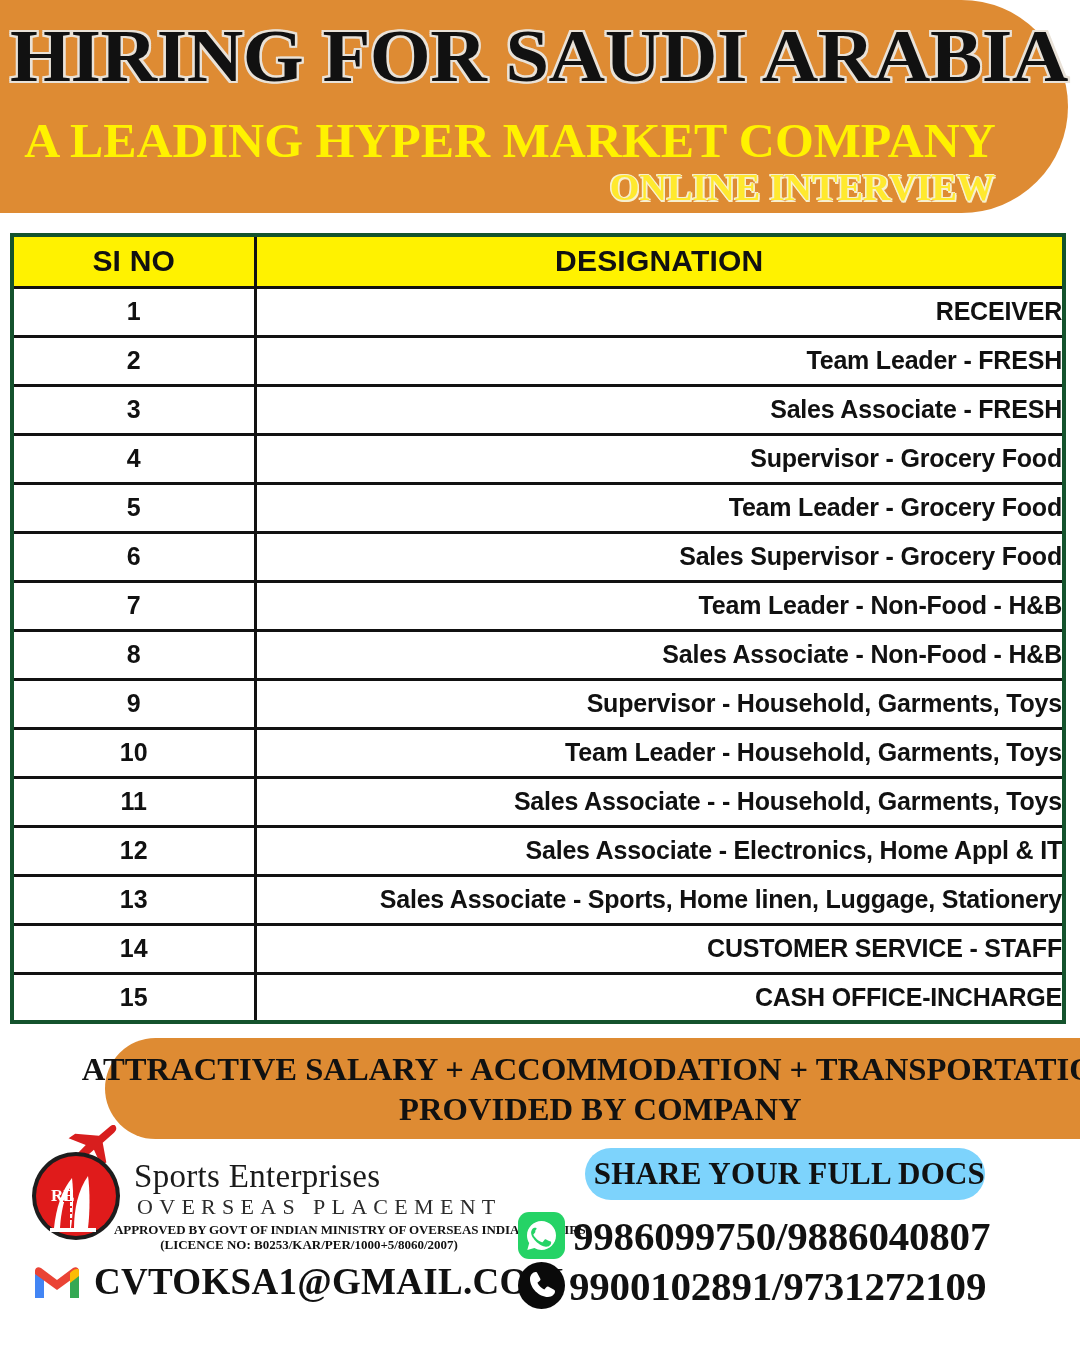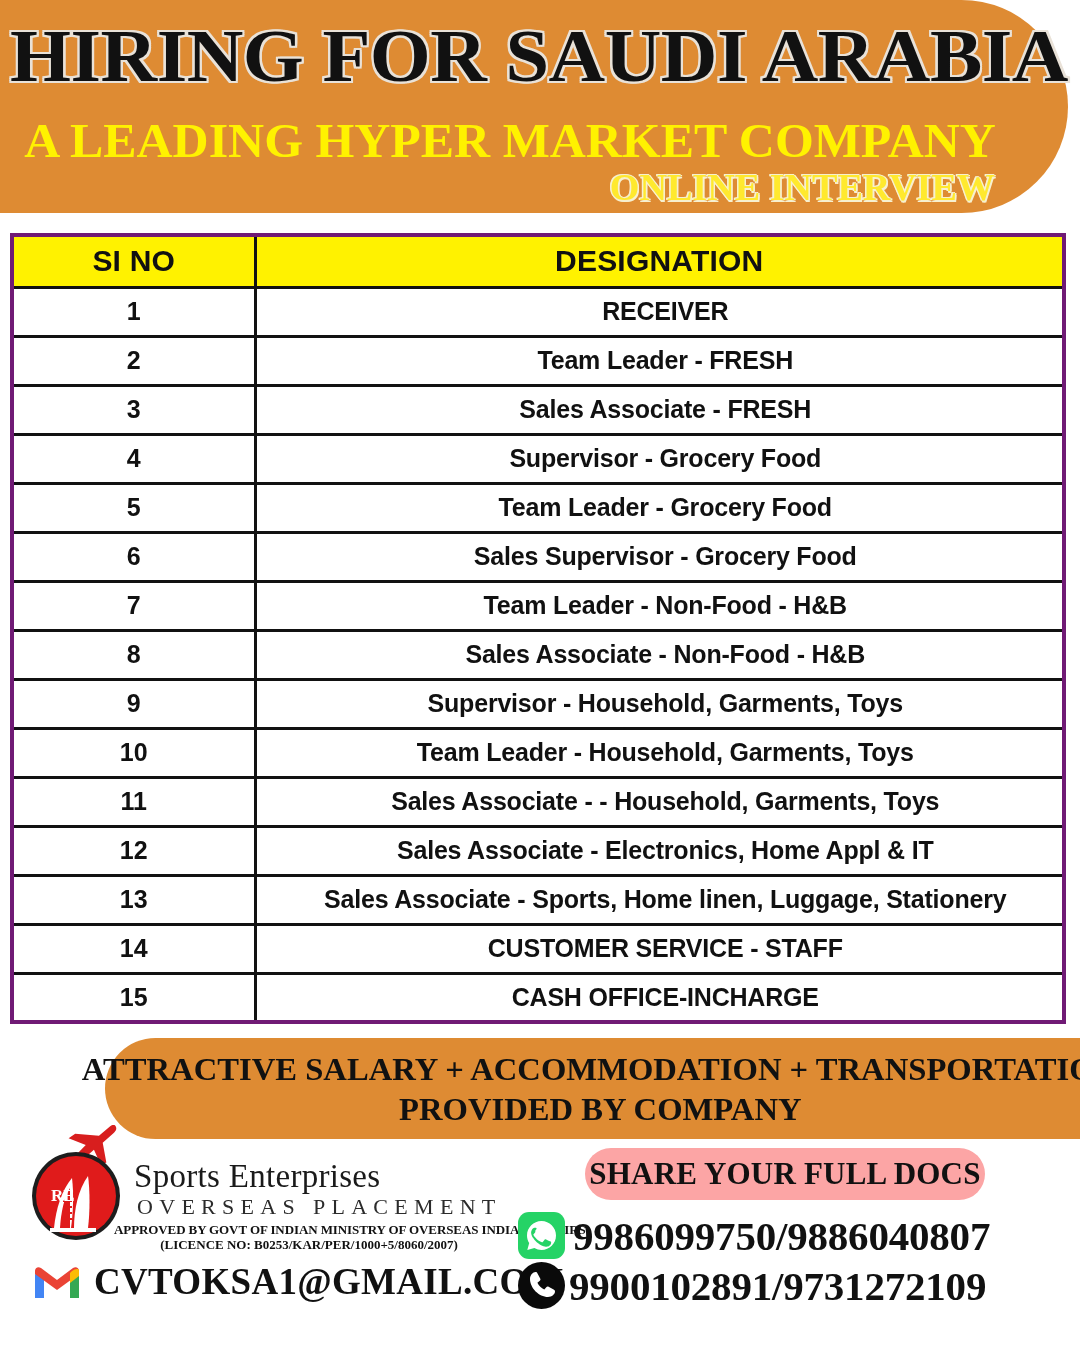--- a/index.html
+++ b/index.html
@@ -68,21 +68,21 @@
     white-space:nowrap;
   }
 
   
   .jobs-table{
     position:absolute;
     left:10px; top:233px;
     width:1056px;
     border-collapse:collapse;
     table-layout:fixed;
-    border:4px solid #701a75;
+    border:4px solid #14532d;
   }
   .jobs-table col.c-sl{ width:243px; }
   .jobs-table th, .jobs-table td{
     border:3px solid #111111;
     height:49px;
     font-family:"Liberation Sans", sans-serif;
     font-weight:700;
     color:#111111;
   }
   .jobs-table thead th{
@@ -90,21 +90,21 @@
     font-size:30px;
     text-align:center;
     height:52px;
     letter-spacing:0.2px;
   }
   .jobs-table td.sl{
     text-align:center;
     font-size:25px;
   }
   .jobs-table td.desig{
-    text-align:center;
+    text-align:right;
     padding-left:12px;
     font-size:25px;
     letter-spacing:-0.2px;
     white-space:nowrap;
   }
 
   
   .benefits-banner{
     position:absolute;
     left:105px; top:1038px;
@@ -208,25 +208,25 @@
     color:#111111;
     letter-spacing:0.3px;
     white-space:nowrap;
   }
 
   
   .share-pill{
     position:absolute;
     left:585px; top:1148px;
     width:400px; height:52px;
-    background:#fca5a5;
+    background:#7dd3fc;
     border-radius:26px;
     display:flex;
     align-items:center;
-    justify-content:center;
+    justify-content:flex-end;
   }
   .share-pill span{
     font-family:"Liberation Serif", serif;
     font-weight:700;
     font-size:31px;
     line-height:34px;
     color:#111111;
     letter-spacing:0.2px;
     white-space:nowrap;
   }

